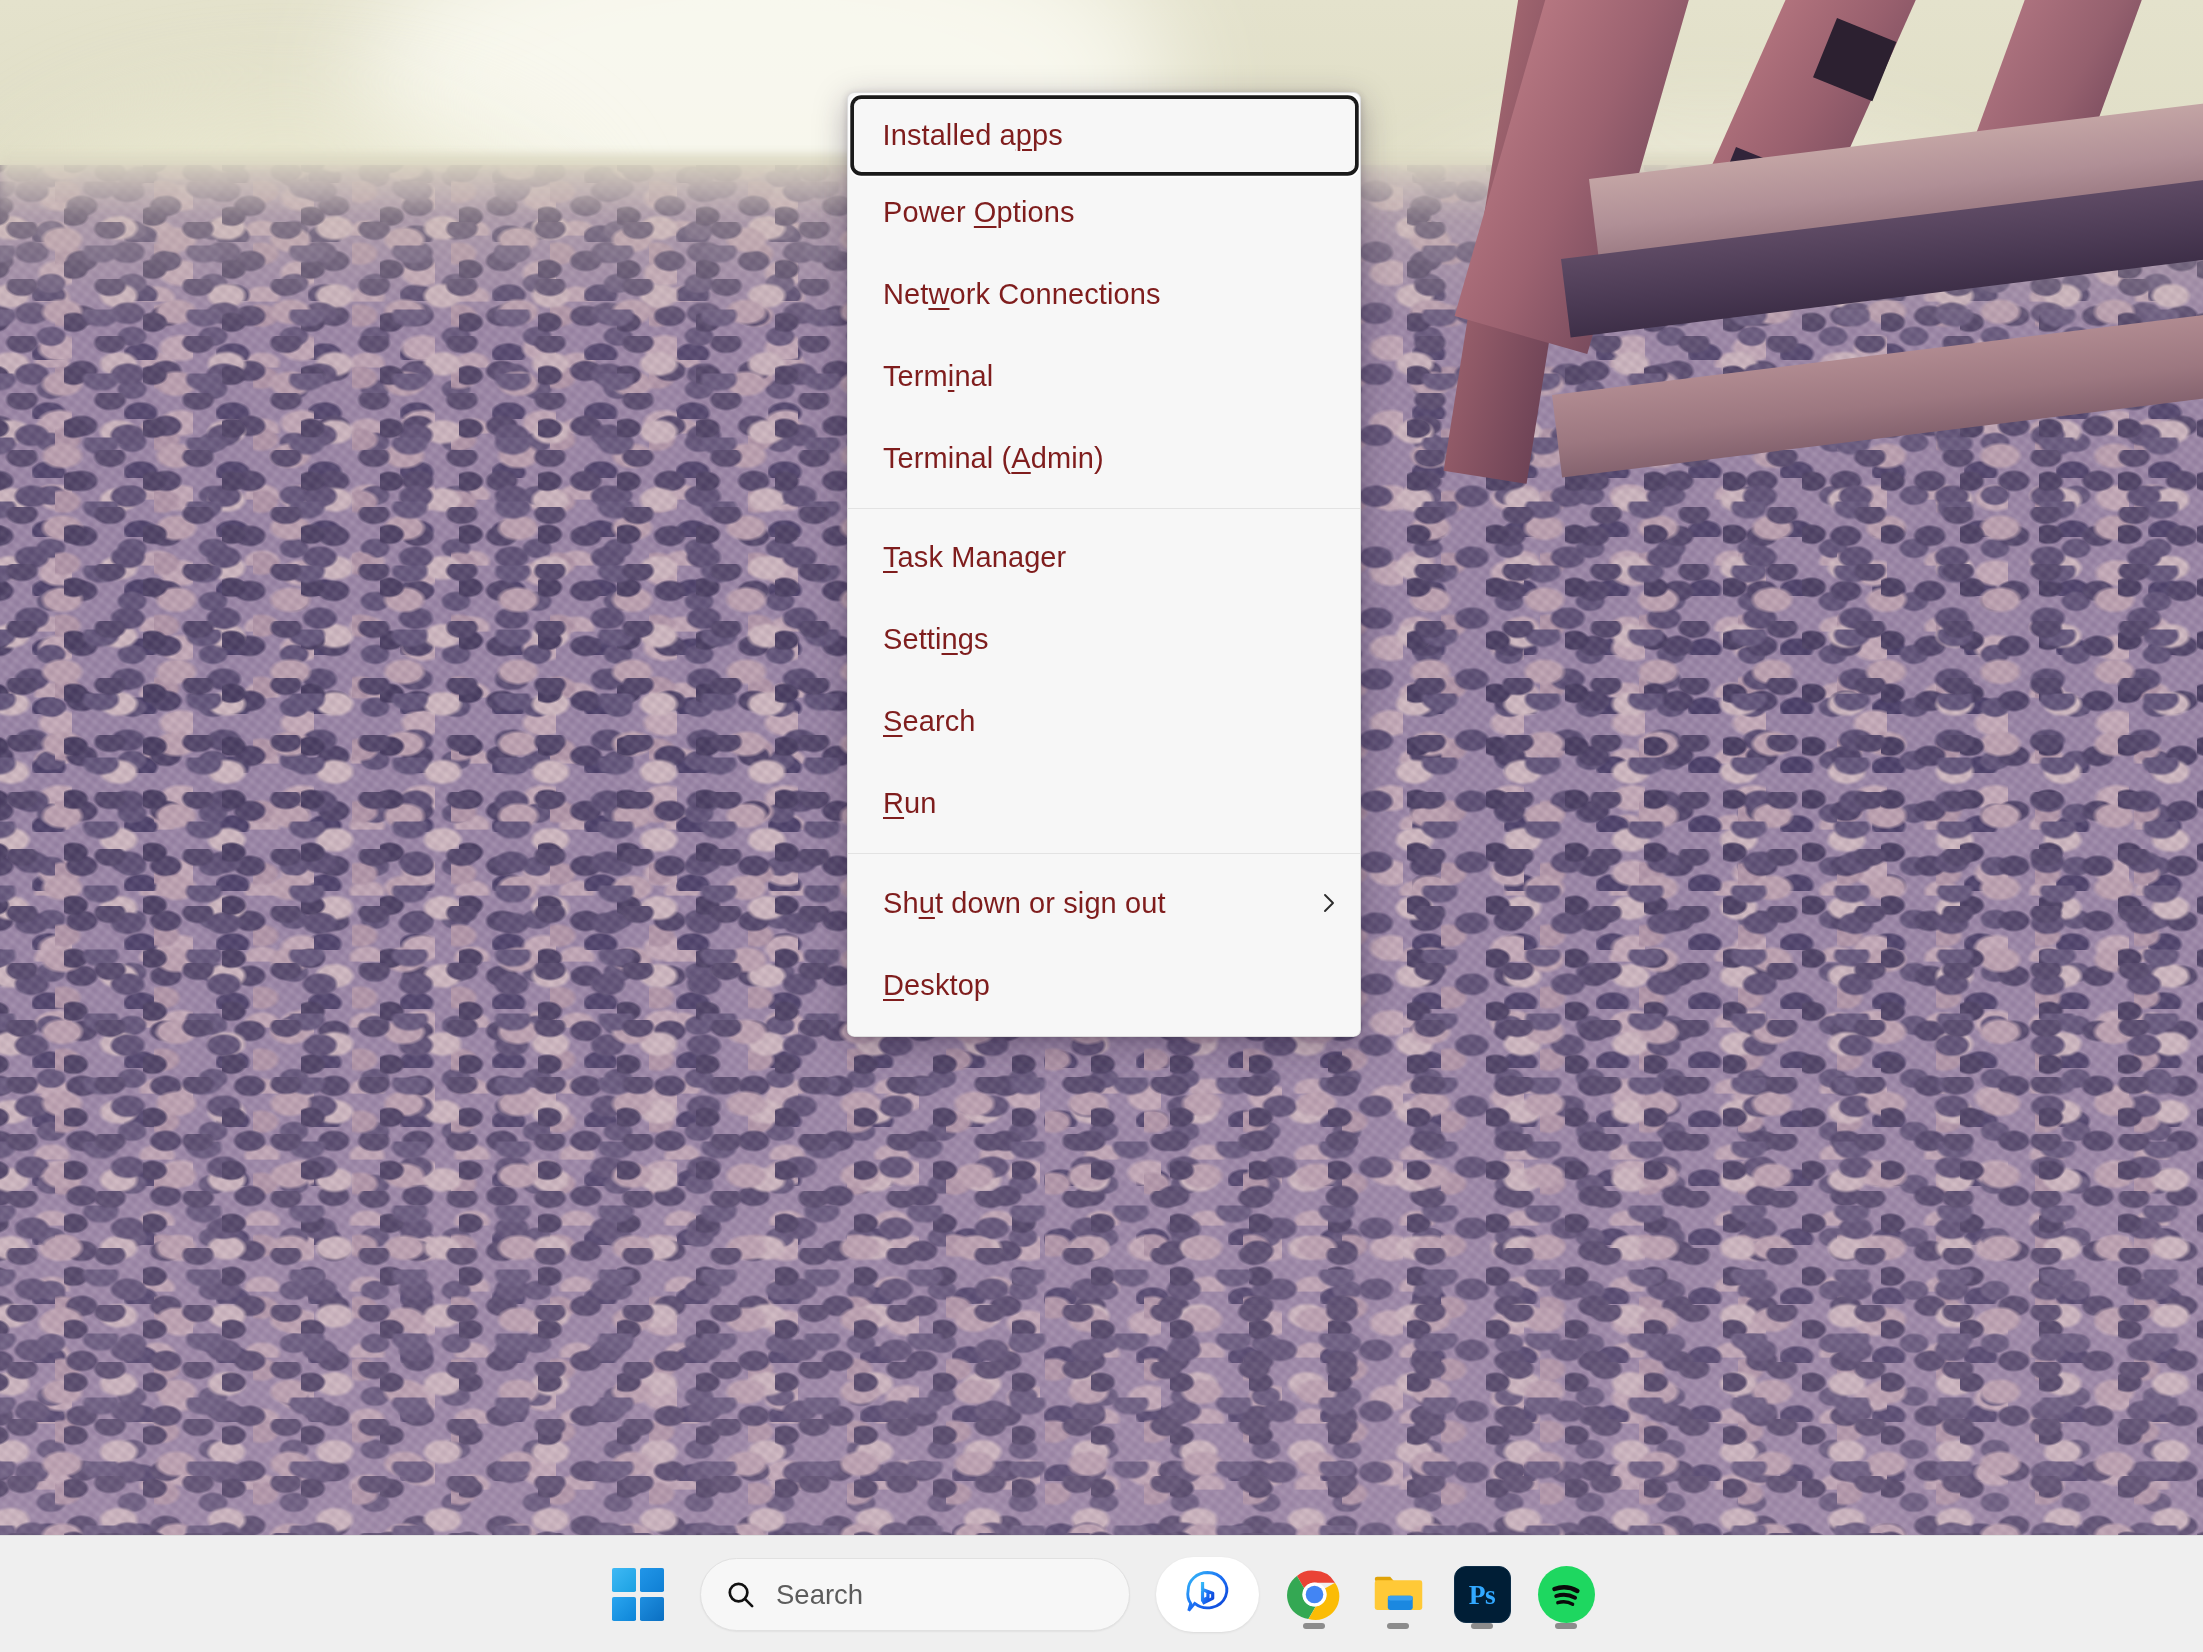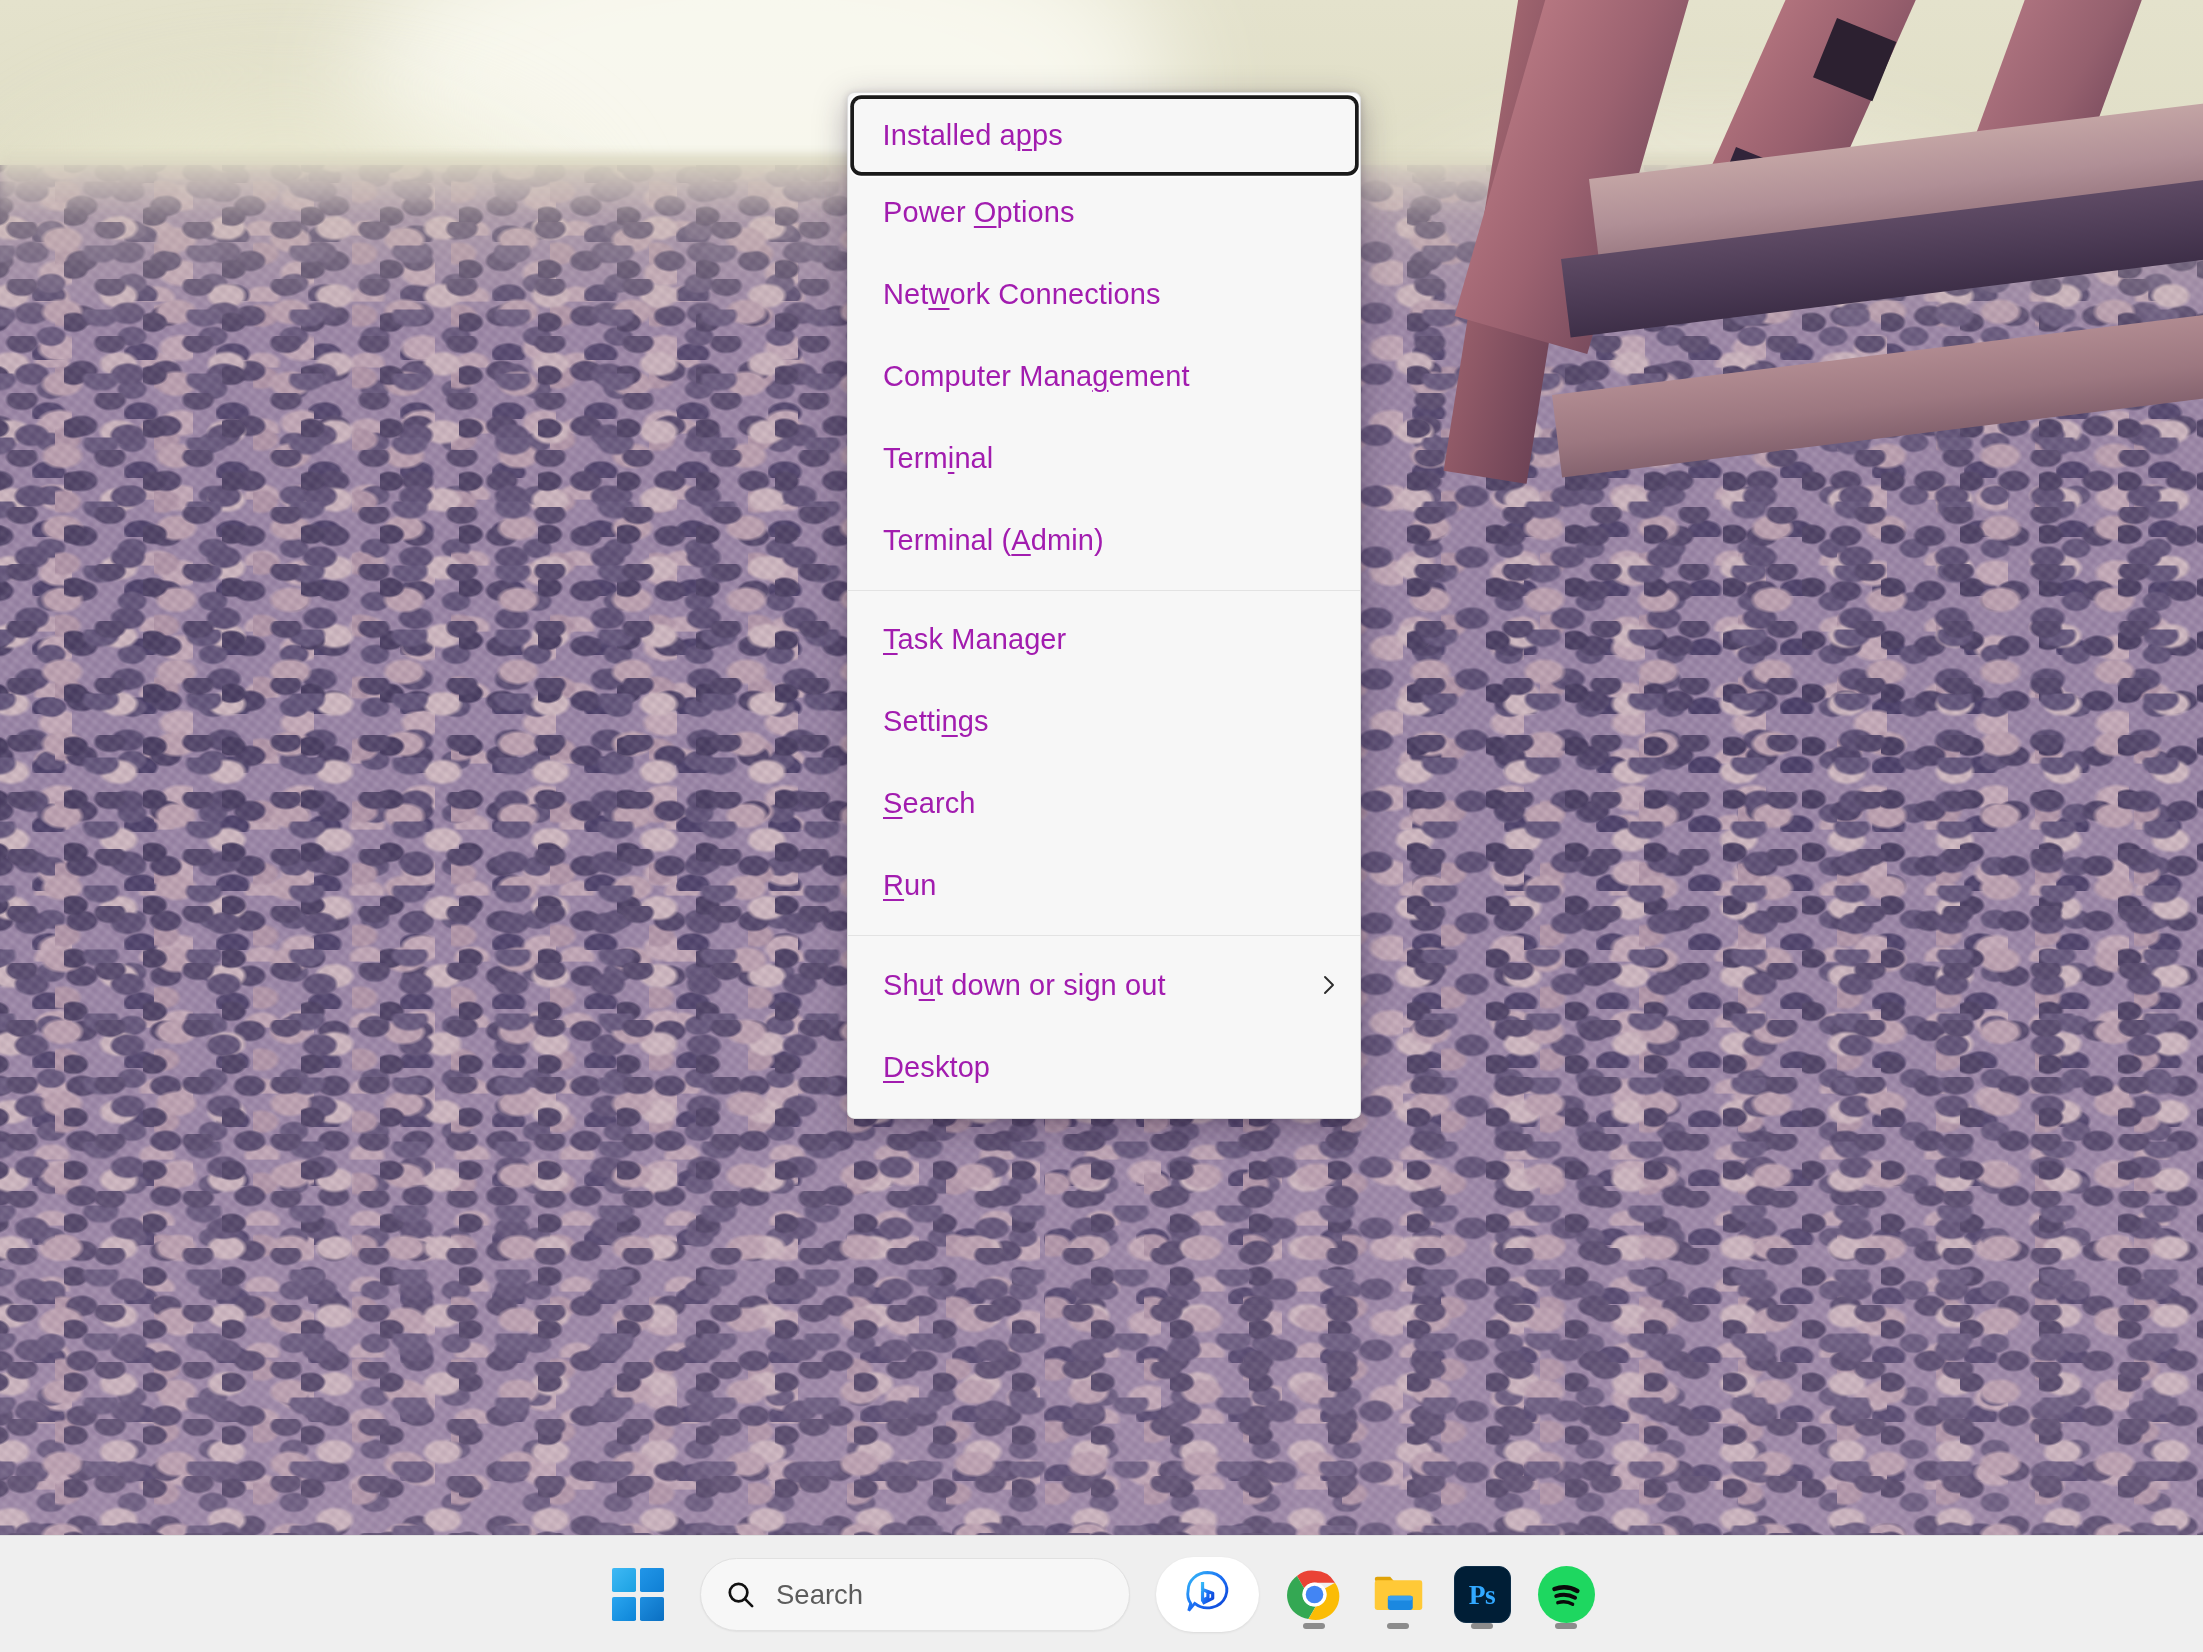--- a/index.html
+++ b/index.html
@@ -90,21 +90,21 @@
     box-shadow:0 9.2px 33px rgba(40,25,55,.34), 0 1.8px 7.3px rgba(40,25,55,.18);
     padding:5.5px 0 9.2px 0;
     overflow:hidden;
   }
   .menu-item {
     position:relative;
     height:82px;
     display:flex; align-items:center;
     padding:0 20px 0 35px;
     font-size:29px;
-    color:#a21caf;
+    color:#7f1d1d;
     letter-spacing:0.1px;
     white-space:nowrap;
     cursor:default;
   }
   .menu-item .label { flex:1 1 auto; }
   .menu-item u { text-decoration:underline; text-underline-offset:3.7px; text-decoration-thickness:1.8px; }
   .menu-item.focused {
     margin:0 5.5px;
     padding-left:29px;
     height:73px;
@@ -220,23 +220,20 @@
 
 <div id="winx-menu">
     <div class="menu-item focused">
       <span class="label">Installed a<u>p</u>ps</span>
     </div>
     <div class="menu-item">
       <span class="label">Power <u>O</u>ptions</span>
     </div>
     <div class="menu-item">
       <span class="label">Net<u>w</u>ork Connections</span>
-    </div>
-    <div class="menu-item">
-      <span class="label">Computer Mana<u>g</u>ement</span>
     </div>
     <div class="menu-item">
       <span class="label">Term<u>i</u>nal</span>
     </div>
     <div class="menu-item">
       <span class="label">Terminal (<u>A</u>dmin)</span>
     </div>
     <div class="menu-sep"></div>
     <div class="menu-item">
       <span class="label"><u>T</u>ask Manager</span>

